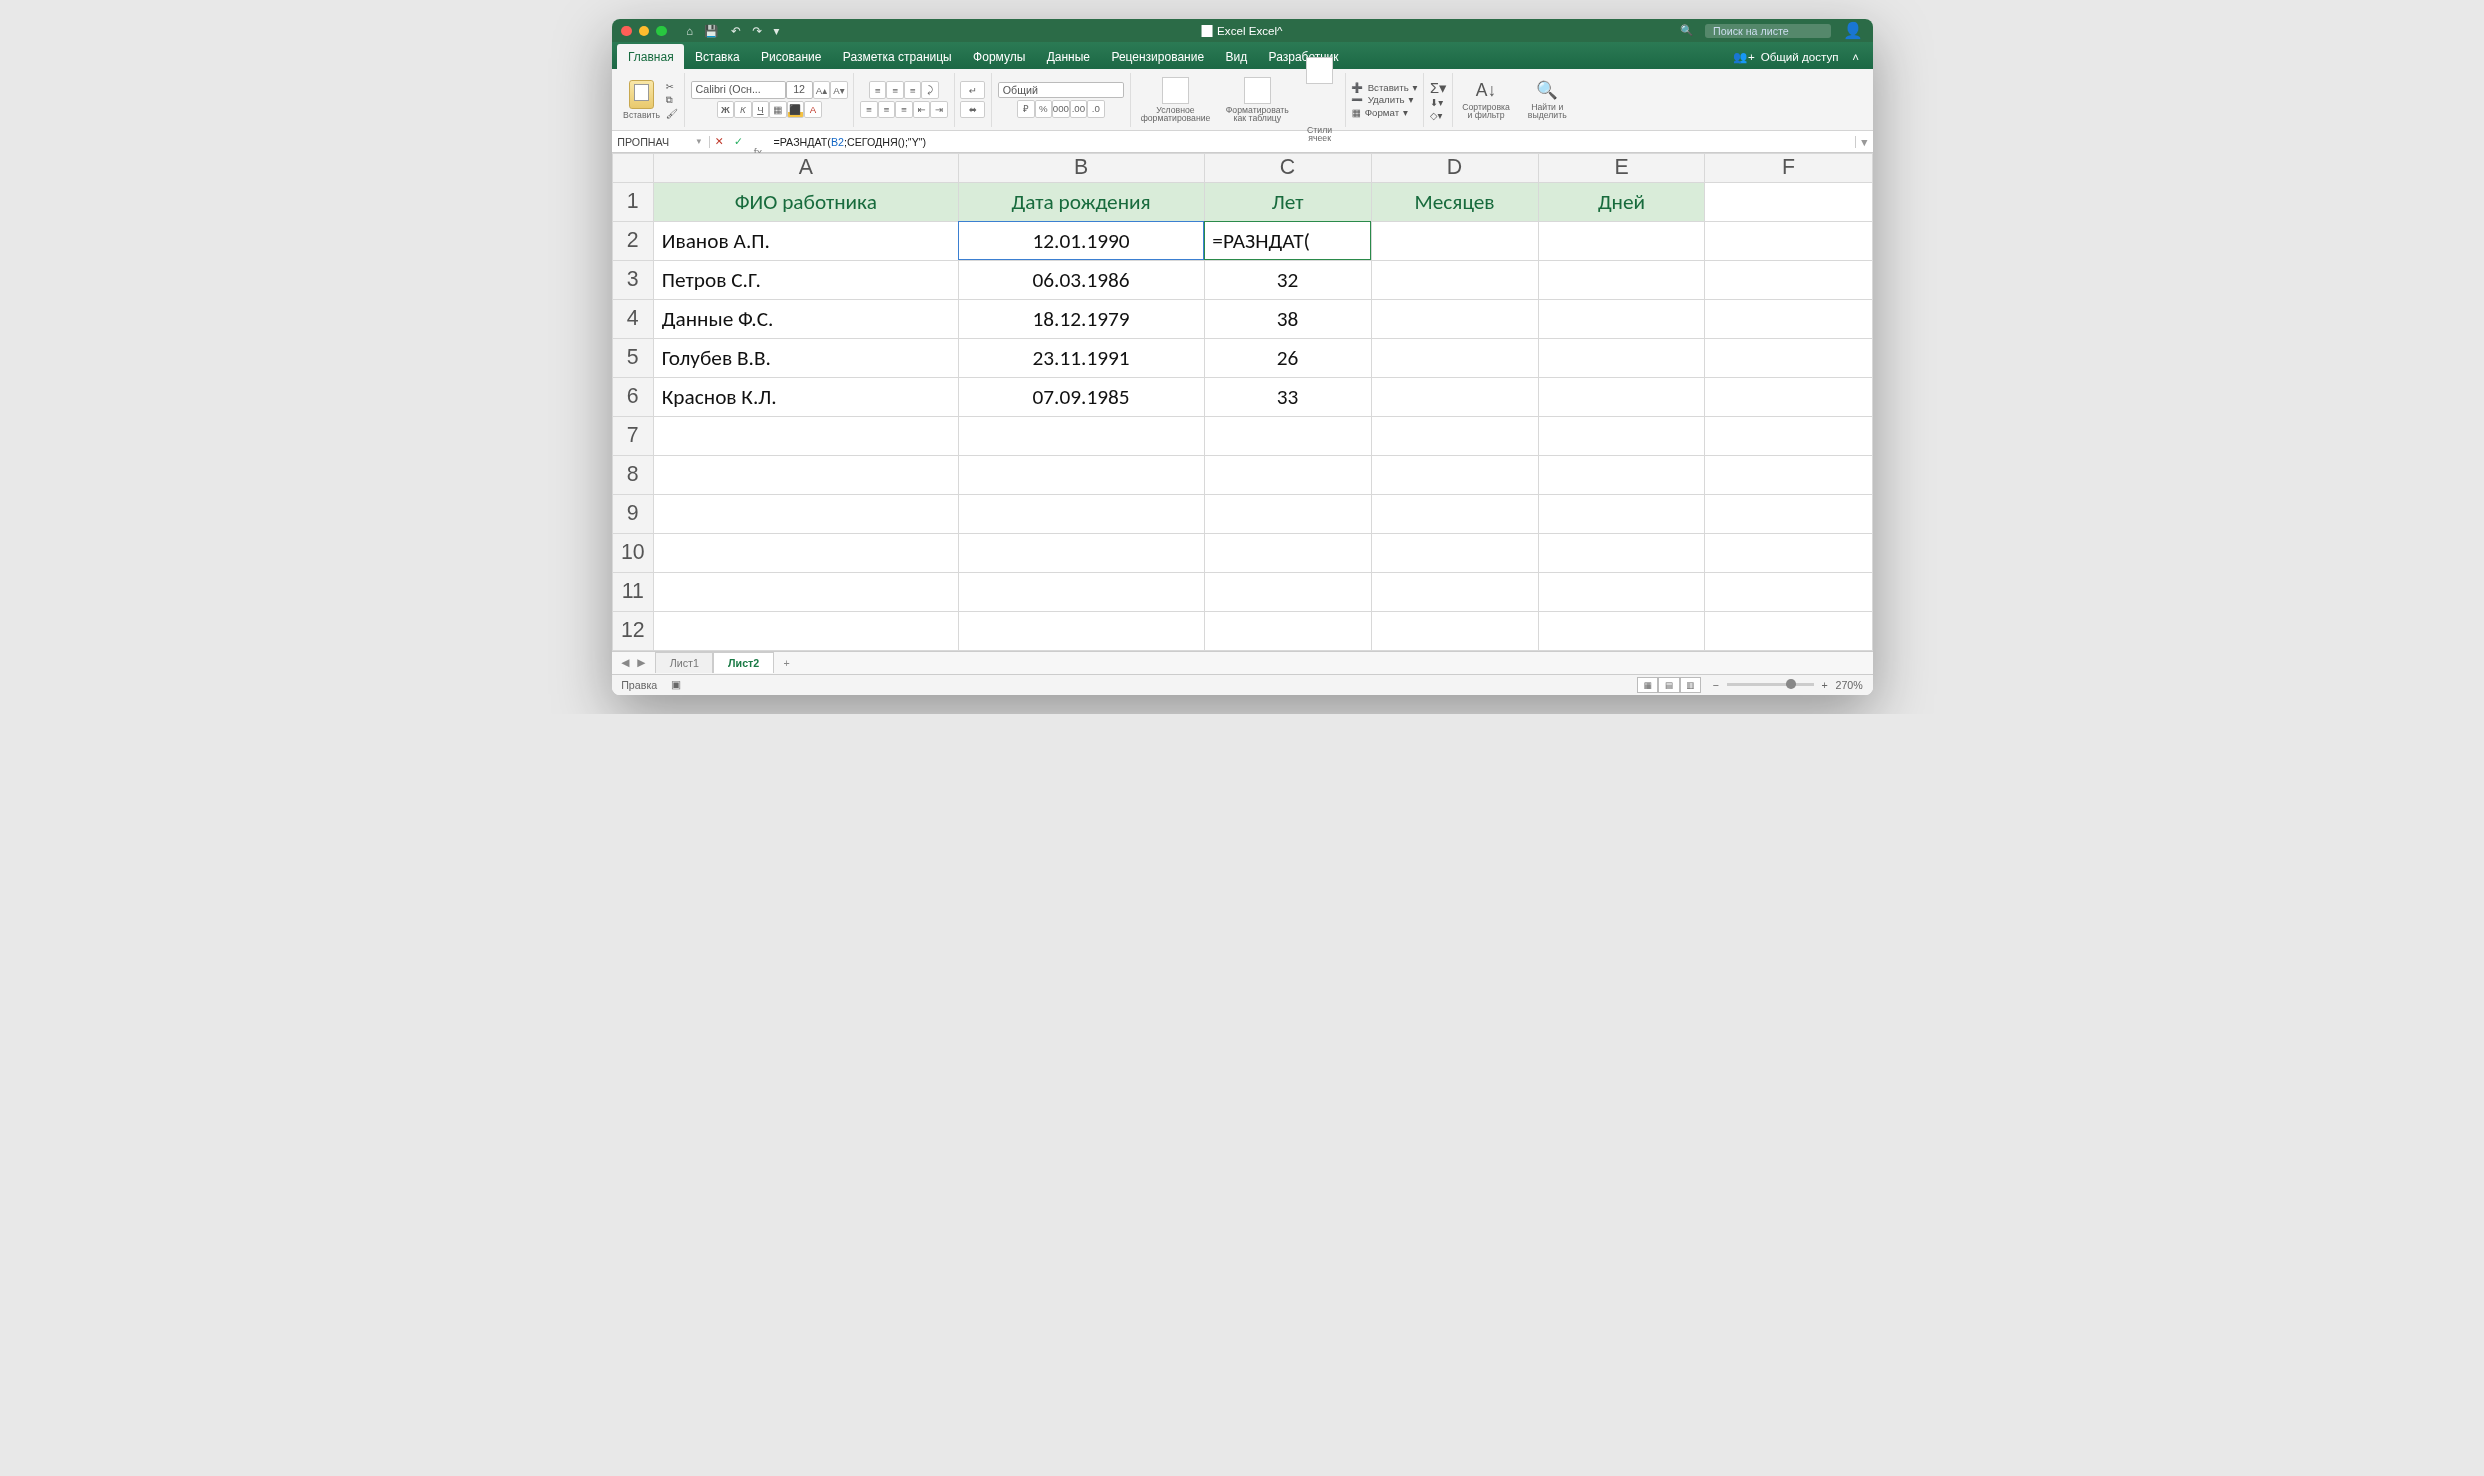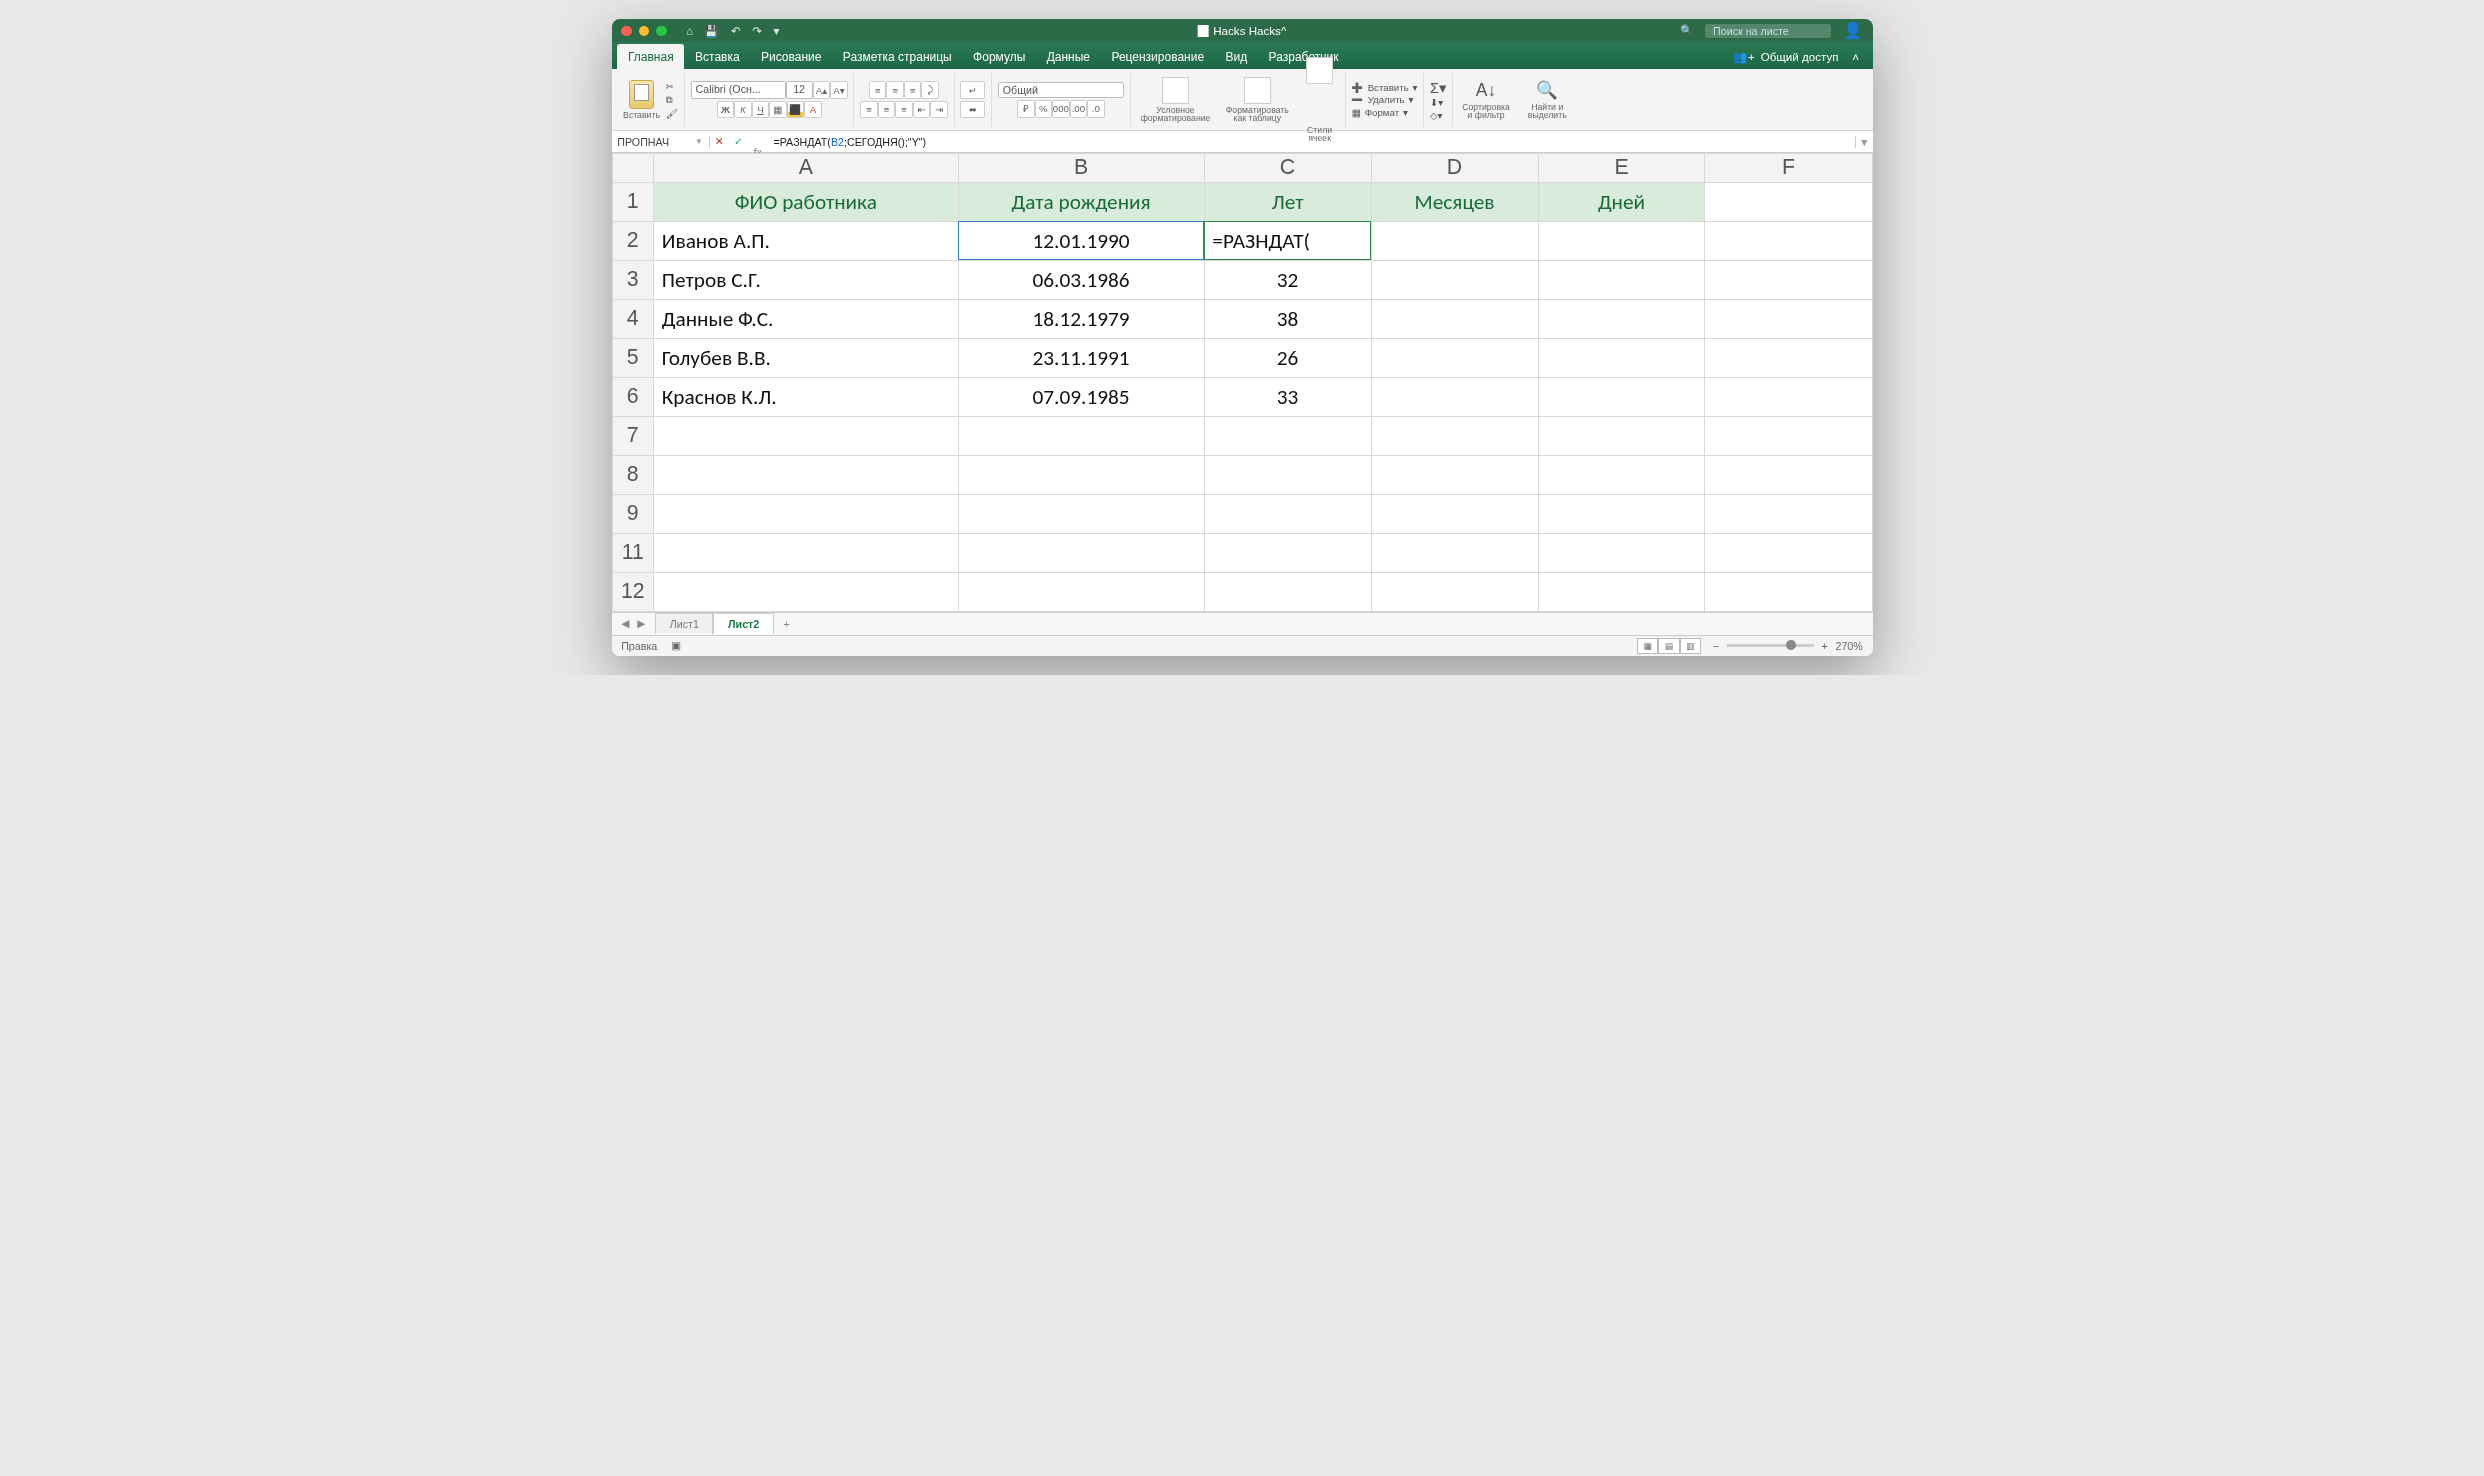--- a/index.html
+++ b/index.html
@@ -98,21 +98,21 @@
     </div>
     <div class="tb-icons">
       <span>⌂</span>
       <span>💾</span>
       <span>↶</span>
       <span>↷</span>
       <span>▾</span>
     </div>
     <div class="tb-title">
       <span class="doc-ico"></span>
-      <span>Hacks Hacks^</span>
+      <span>Excel Excel^</span>
     </div>
     <div class="tb-right">
       <span style="color:#cde;font-size:10.7px;">🔍</span>
       <div class="search-box">Поиск на листе</div>
       <span style="color:#fff;">👤</span>
     </div>
   </div>
 
   <div class="tabs">
     <div class="tab active">Главная</div>
@@ -338,20 +338,29 @@
       <tr>
             <th class="rowh">9</th>
             <td class="cell"></td>
             <td class="cell"></td>
             <td class="cell"></td>
             <td class="cell"></td>
             <td class="cell"></td>
             <td class="cell"></td>
           </tr>
       <tr>
+            <th class="rowh">10</th>
+            <td class="cell"></td>
+            <td class="cell"></td>
+            <td class="cell"></td>
+            <td class="cell"></td>
+            <td class="cell"></td>
+            <td class="cell"></td>
+          </tr>
+      <tr>
             <th class="rowh">11</th>
             <td class="cell"></td>
             <td class="cell"></td>
             <td class="cell"></td>
             <td class="cell"></td>
             <td class="cell"></td>
             <td class="cell"></td>
           </tr>
       <tr>
             <th class="rowh">12</th>

